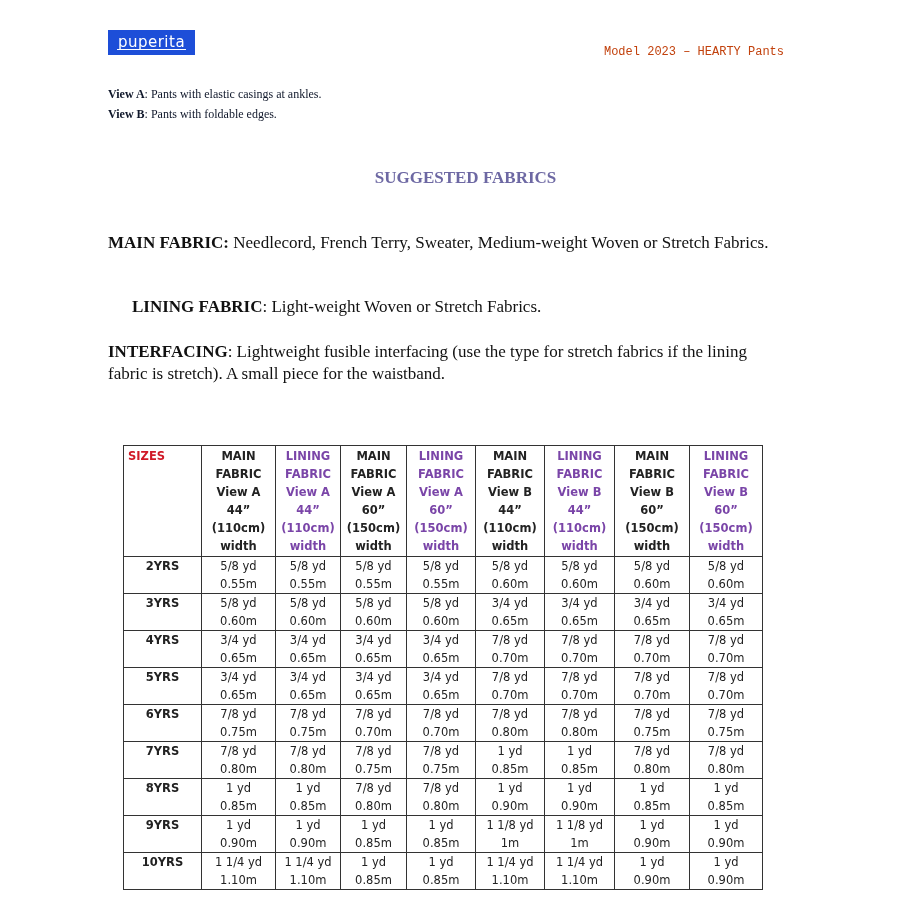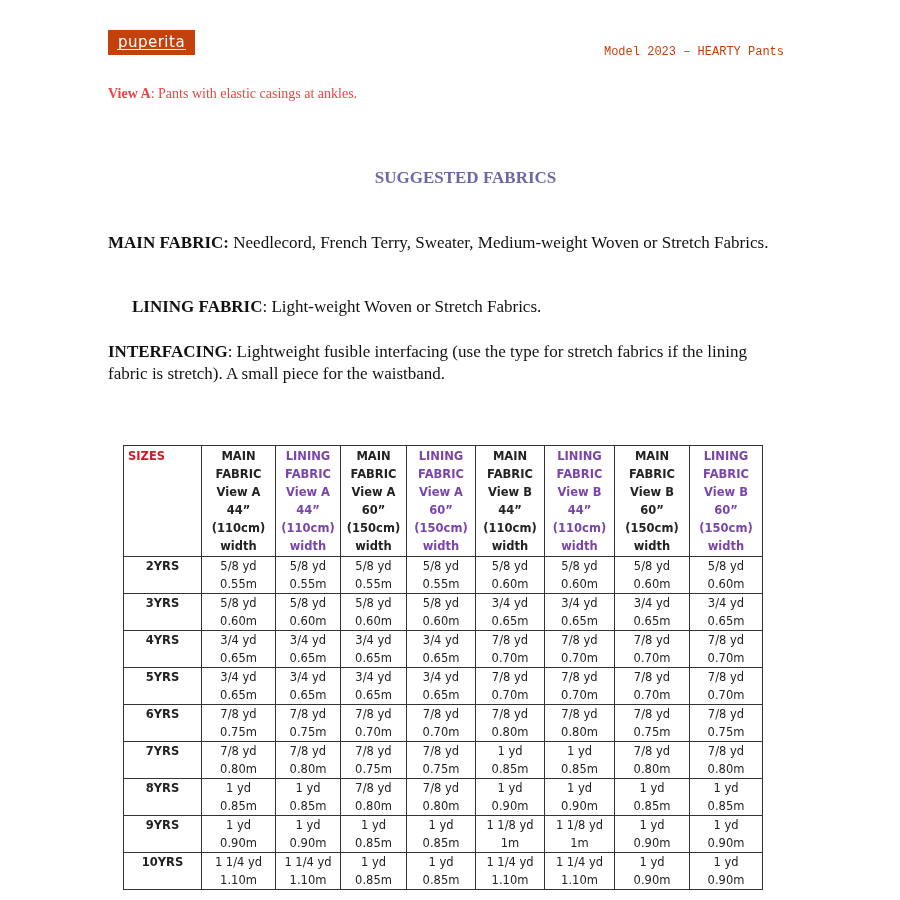--- a/index.html
+++ b/index.html
@@ -1,20 +1,20 @@
 <!DOCTYPE html>
 <html><head>
 <meta charset="utf-8">
 <style>
   html, body { margin: 0; padding: 0; background: #ffffff; }
   body { width: 900px; height: 900px; position: relative; overflow: hidden; font-family: "Liberation Serif", serif; color: #111; }
-  .logo { position: absolute; left: 108px; top: 30px; width: 87px; height: 25px; background: #c2410c; color: #fff; display: flex; align-items: center; justify-content: center; font-family: "DejaVu Sans", sans-serif; font-size: 15px; letter-spacing: 0.5px; font-weight: normal; }
+  .logo { position: absolute; left: 108px; top: 30px; width: 87px; height: 25px; background: #1d4ed8; color: #fff; display: flex; align-items: center; justify-content: center; font-family: "DejaVu Sans", sans-serif; font-size: 15px; letter-spacing: 0.5px; font-weight: normal; }
   .logo span { border-bottom: 1px solid #fff; line-height: 14px; padding: 0 1px; }
   .model { position: absolute; right: 116px; top: 45px; font-size: 12px; color: #c2410c; font-family: Liberation Mono, monospace; }
-  .views { position: absolute; left: 108px; top: 84px; font-size: 14px; line-height: 20px; color: #ef4444; }
+  .views { position: absolute; left: 108px; top: 84px; font-size: 12px; line-height: 20px; color: #0f172a; }
   .views b { font-weight: bold; }
   .heading { position: absolute; left: 0; width: 895px; top: 168px; text-align: center; font-size: 17px; font-weight: bold; color: #6d68a3; padding-left: 18px; }
   .para { position: absolute; left: 108px; width: 680px; font-size: 17px; line-height: 22px; color: #111; }
   .para b { font-weight: bold; }
   .p1 { top: 232px; }
   .p2 { top: 296px; margin-left: 24px; }
   .p3 { top: 341px; }
   table.sizes { position: absolute; left: 123px; top: 445px; border-collapse: collapse; font-family: "DejaVu Sans", sans-serif; font-size: 11.5px; table-layout: fixed; }
   table.sizes td, table.sizes th { border: 1px solid #333; text-align: center; vertical-align: top; padding: 0; line-height: 18px; }
   table.sizes th { font-weight: bold; padding-top: 1px; padding-bottom: 1px; }
@@ -30,20 +30,21 @@
 </head>
 <body>
 
 <div class="logo">
   <span>puperita</span>
 </div>
 <div class="model">Model 2023 – HEARTY Pants</div>
 
 <div class="views">
   <div><b>View A</b><span>: Pants with elastic casings at ankles.</span></div>
+  <div><b>View B</b><span>: Pants with foldable edges.</span></div>
 </div>
 
 <div class="heading">SUGGESTED FABRICS</div>
 
 <div class="para p1"><b>MAIN FABRIC:</b><span> Needlecord, French Terry, Sweater, Medium-weight Woven or Stretch Fabrics.</span></div>
 <div class="para p2"><b>LINING FABRIC</b><span>: Light-weight Woven or Stretch Fabrics.</span></div>
 <div class="para p3"><b>INTERFACING</b><span>: Lightweight fusible interfacing (use the type for stretch fabrics if the lining fabric is stretch). A small piece for the waistband.</span></div>
 
 <table class="sizes">
   <colgroup>

